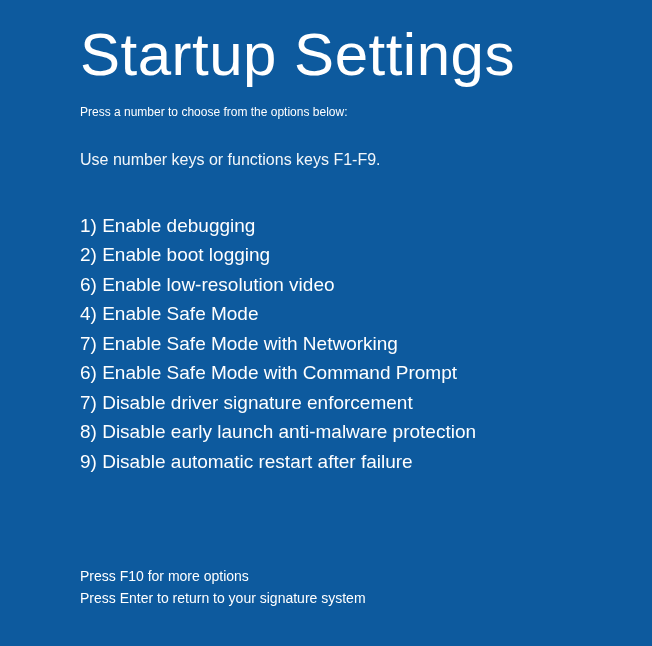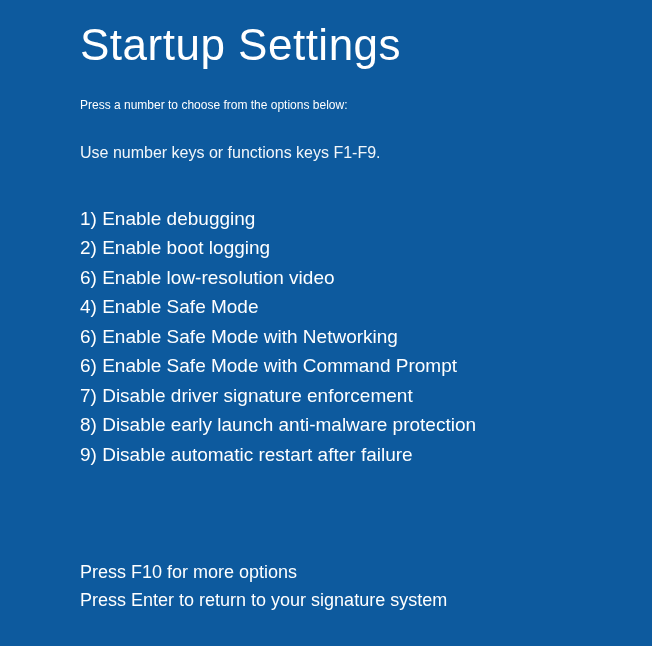--- a/index.html
+++ b/index.html
@@ -12,23 +12,23 @@
       height: 646px;
       background-color: #0d5a9e;
       font-family: 'Segoe UI Light', 'Segoe UI', Arial, sans-serif;
       color: #ffffff;
       overflow: hidden;
     }
     .container {
       padding: 20px 80px 0 80px;
     }
     .title {
-      font-size: 44px;
+      font-size: 60px;
       font-weight: 300;
-      margin-bottom: 28px;
+      margin-bottom: 16px;
       letter-spacing: 0.5px;
     }
     .subtitle {
       font-size: 12px;
       font-weight: 300;
       margin-bottom: 32px;
     }
     .hint {
       font-size: 16px;
       font-weight: 400;
@@ -39,38 +39,38 @@
       margin-bottom: 90px;
     }
     .option-item {
       font-size: 19px;
       font-weight: 300;
       line-height: 1.55;
     }
     .footer {
     }
     .footer-line {
-      font-size: 18px;
+      font-size: 14px;
       font-weight: 300;
       line-height: 1.55;
     }
   </style>
 </head>
 <body>
 
 <div class="container">
   <h1 class="title">Startup Settings</h1>
   <div class="subtitle">Press a number to choose from the options below:</div>
   <div class="hint">Use number keys or functions keys F1-F9.</div>
   <div class="options">
     <div class="option-item">1) Enable debugging</div>
     <div class="option-item">2) Enable boot logging</div>
     <div class="option-item">6) Enable low-resolution video</div>
     <div class="option-item">4) Enable Safe Mode</div>
-    <div class="option-item">6) Enable Safe Mode with Networking</div>
+    <div class="option-item">7) Enable Safe Mode with Networking</div>
     <div class="option-item">6) Enable Safe Mode with Command Prompt</div>
     <div class="option-item">7) Disable driver signature enforcement</div>
     <div class="option-item">8) Disable early launch anti-malware protection</div>
     <div class="option-item">9) Disable automatic restart after failure</div>
   </div>
   <div class="footer">
     <div class="footer-line">Press F10 for more options</div>
     <div class="footer-line">Press Enter to return to your signature system</div>
   </div>
 </div>

